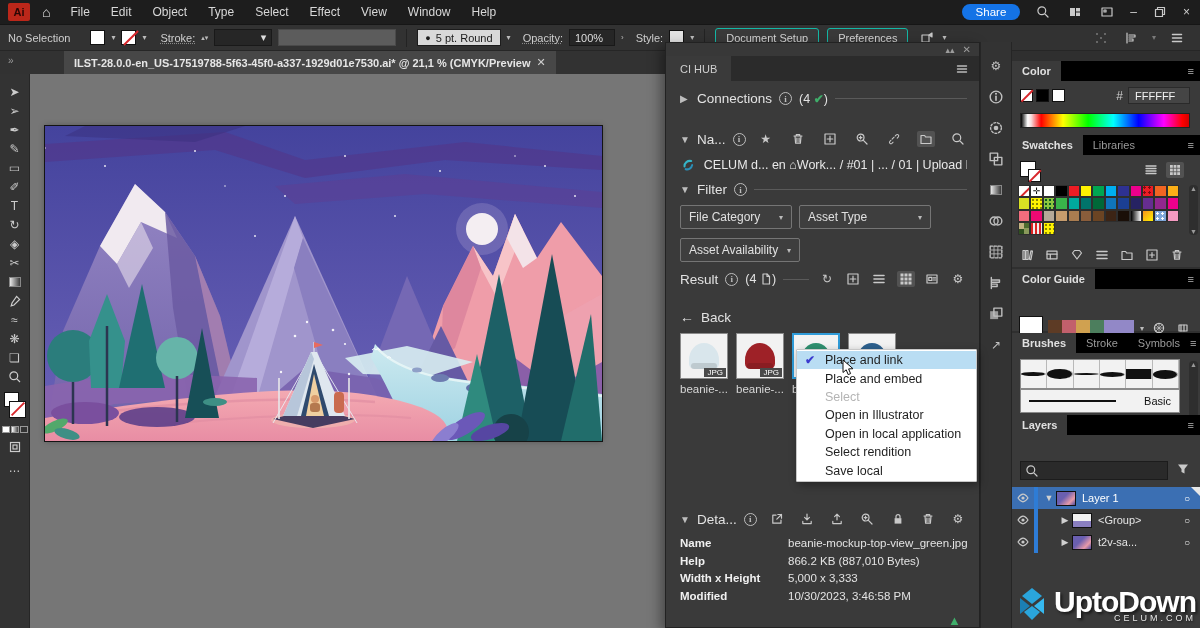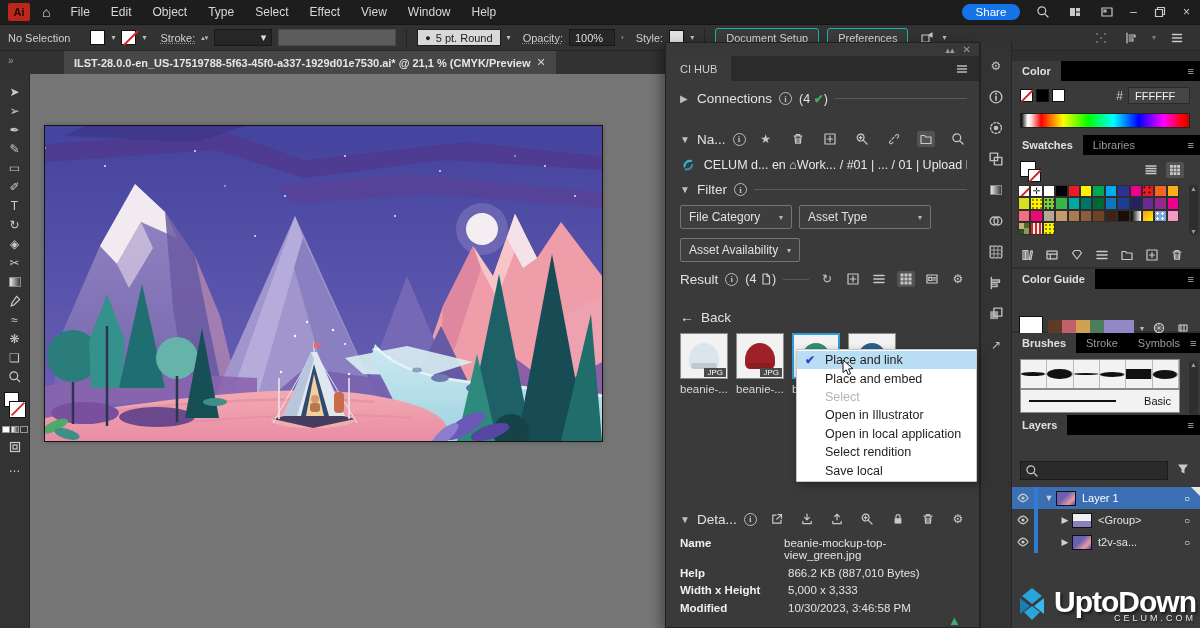--- a/index.html
+++ b/index.html
@@ -113,21 +113,21 @@
   #ctx-menu { position:absolute; left:130px; top:306px; width:181px; background:#ffffff;
               border:1px solid #c8c8c8; box-shadow:2px 3px 8px rgba(0,0,0,.35); z-index:30;
               padding:1px 0; border-radius:1px; }
   .ctx-item { height:18.4px; display:flex; align-items:center; color:#1f1f1f; font-size:12.5px;
               padding-left:28px; position:relative; }
   .ctx-item.hl { background:#b9ddf3; }
   .ctx-item.dis { color:#b4b4b4; }
   .ctx-item .chk { position:absolute; left:8px; color:#3b3bcf; font-weight:bold; font-size:12px; }
   #cursor { position:absolute; left:176px; top:316px; z-index:40; }
 
-  #details-rows { position:absolute; left:14px; right:22px; top:494px; }
+  #details-rows { position:absolute; left:14px; right:10px; top:494px; }
   .drow { display:flex; margin-bottom:5.5px; font-size:11.5px; }
   .drow .k { width:108px; color:#f0f0f0; font-weight:bold; }
   .drow .v { color:#e3e3e3; }
   #green-up { position:absolute; left:282px; top:570px; color:#3fae6a; font-size:13px; }
 
   
   #dock { position:absolute; left:980px; top:42px; width:32px; height:586px; background:#333333;
           border-left:1px solid #252525; border-right:1px solid #252525; display:flex;
           flex-direction:column; align-items:center; padding-top:16px; gap:15px; }
   #dock .ic { color:#c0c0c0; }

